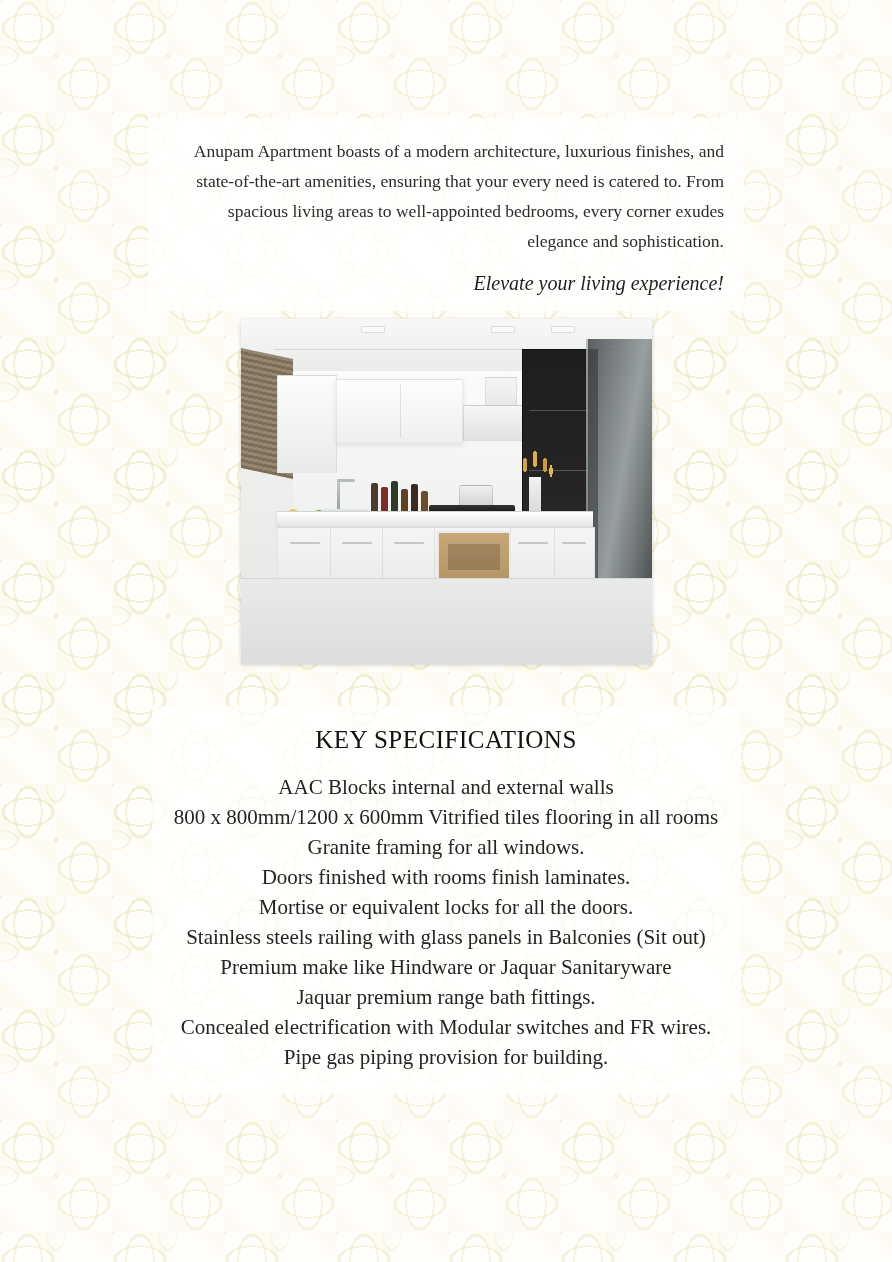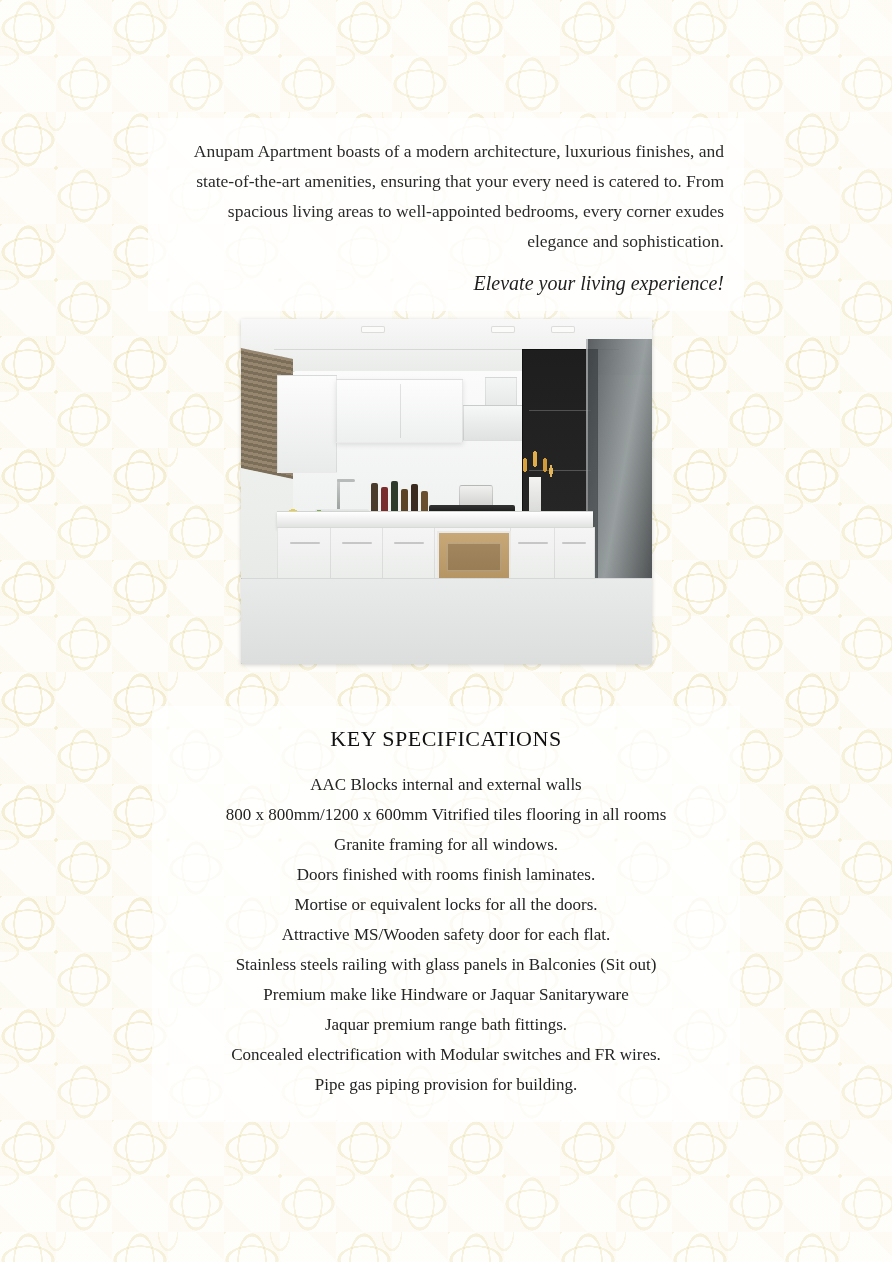--- a/index.html
+++ b/index.html
@@ -236,33 +236,33 @@
     position: absolute;
     left: 152px;
     top: 706px;
     width: 588px;
     padding: 20px 16px 22px 16px;
     box-sizing: border-box;
     background: rgba(255,255,255,0.72);
     text-align: center;
   }
   .specs-title {
-    font-size: 22px;
+    font-size: 25px;
     letter-spacing: 0.5px;
     color: #111;
     margin: 0 0 18px 0;
     font-weight: normal;
   }
   .specs-list {
     list-style: none;
     margin: 0;
     padding: 0;
   }
   .specs-list li {
-    font-size: 17px;
+    font-size: 21px;
     line-height: 30px;
     color: #242424;
   }
 </style>
 </head>
 <body>
 
 <div class="page">
 
   <div class="bg-pattern"></div>
@@ -330,21 +330,20 @@
   </figure>
 
   <section class="specs-panel">
     <h2 class="specs-title">KEY SPECIFICATIONS</h2>
     <ul class="specs-list">
       <li>AAC Blocks internal and external walls</li>
       <li>800 x 800mm/1200 x 600mm Vitrified tiles flooring in all rooms</li>
       <li>Granite framing for all windows.</li>
       <li>Doors finished with rooms finish laminates.</li>
       <li>Mortise or equivalent locks for all the doors.</li>
-      <li>Attractive MS/Wooden safety door for each flat.</li>
       <li>Stainless steels railing with glass panels in Balconies (Sit out)</li>
       <li>Premium make like Hindware or Jaquar Sanitaryware</li>
       <li>Jaquar premium range bath fittings.</li>
       <li>Concealed electrification with Modular switches and FR wires.</li>
       <li>Pipe gas piping provision for building.</li>
     </ul>
   </section>
 
 </div>
 

